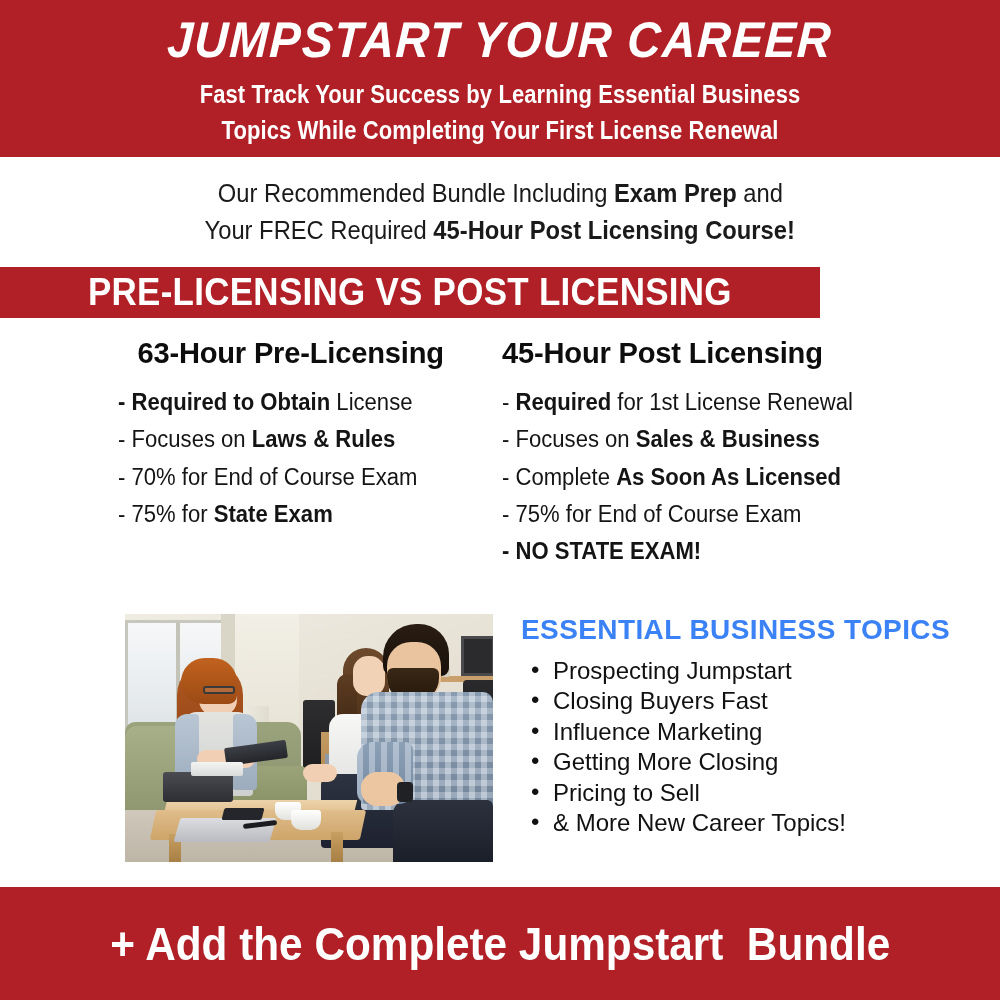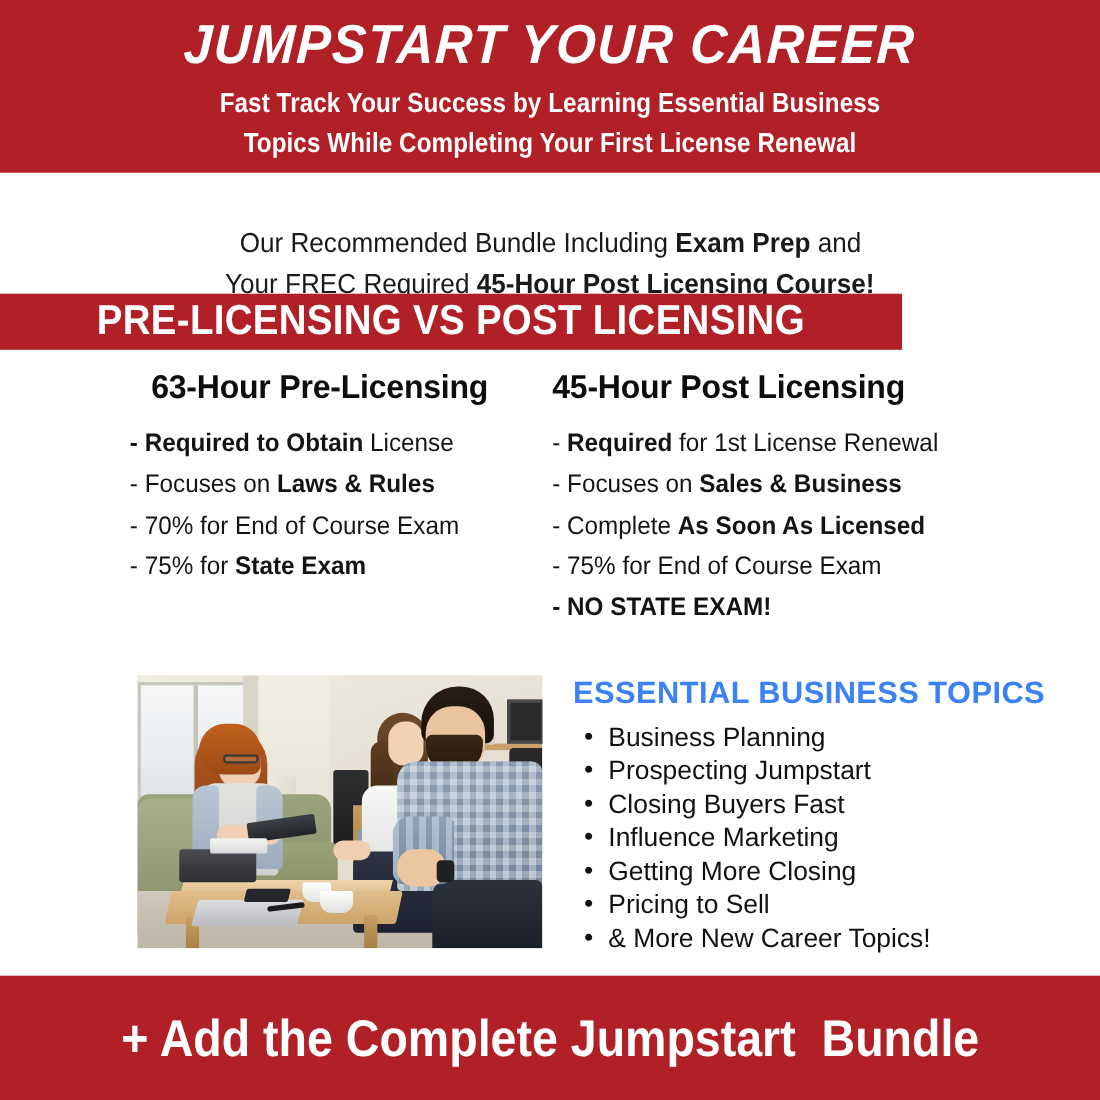--- a/index.html
+++ b/index.html
@@ -58,21 +58,20 @@
   
   .intro {
     position: absolute;
     left: 0; top: 157px;
     width: 1000px; height: 110px;
     display: flex;
     flex-direction: column;
     align-items: center;
     justify-content: center;
     text-align: center;
-    margin-top: 28px;
   }
   .intro-line {
     color: #1a1a1a;
     font-family: "Liberation Sans Narrow", "Liberation Sans", sans-serif;
     font-size: 25px;
     font-weight: 400;
     line-height: 1.5;
     transform: scaleX(0.95);
   }
   .intro-line b { font-weight: 700; }
@@ -578,21 +577,20 @@
       <div class="ph ph-laptop"></div>
       <div class="ph ph-phone"></div>
       <div class="ph ph-pen"></div>
       <div class="ph ph-cup1"></div>
       <div class="ph ph-cup2"></div>
     </div>
 
     <div class="topics">
       <div class="topics-head">ESSENTIAL BUSINESS TOPICS</div>
       <ul>
-        <li>Business Planning</li>
         <li>Prospecting Jumpstart</li>
         <li>Closing Buyers Fast</li>
         <li>Influence Marketing</li>
         <li>Getting More Closing</li>
         <li>Pricing to Sell</li>
         <li>&amp; More New Career Topics!</li>
       </ul>
     </div>
   </div>
 

